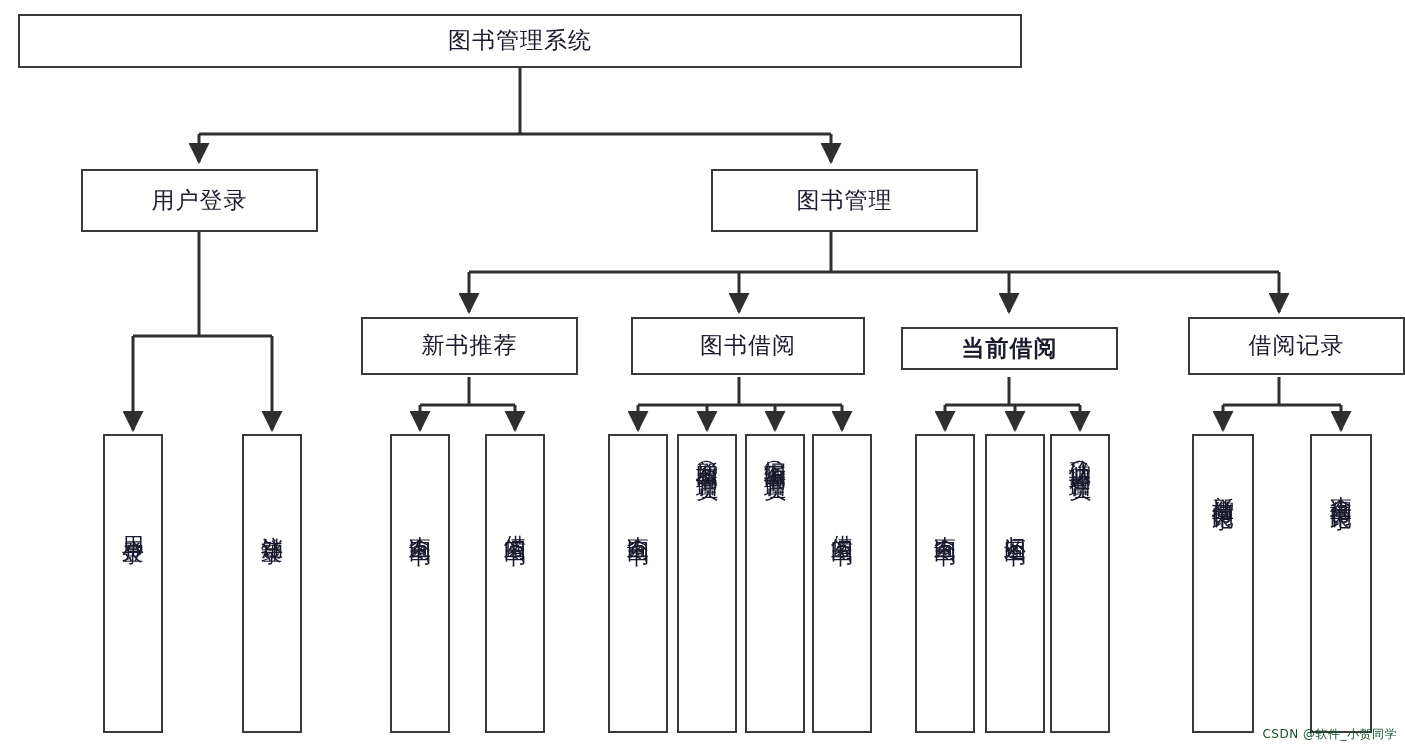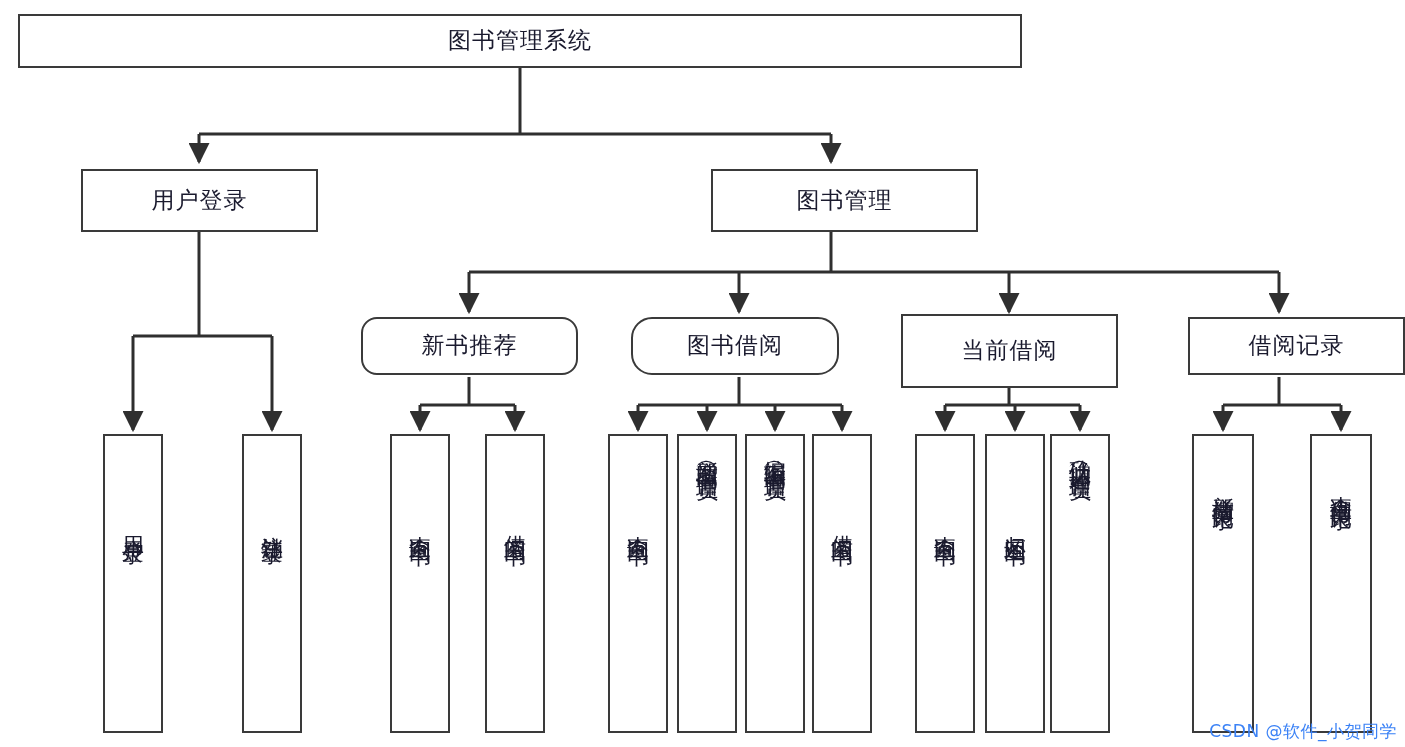--- a/index.html
+++ b/index.html
@@ -61,22 +61,22 @@
     writing-mode: vertical-rl;
     text-orientation: upright;
     letter-spacing: 3px;
     white-space: nowrap;
     line-height: 1;
   }
   .watermark {
     position: absolute;
     right: 8px;
     bottom: 4px;
-    font-size: 17px;
-    color: #3b82f6;
+    font-size: 12px;
+    color: #14532d;
     letter-spacing: 0.5px;
     white-space: nowrap;
     font-family: "DejaVu Sans", "Liberation Sans", sans-serif;
   }
 </style>
 </head>
 <body>
 
 <div id="canvas">
 
@@ -134,27 +134,27 @@
     <span class="label">图书管理系统</span>
   </div>
 
   <div class="node horiz" style="left:81px; top:169px; width:237px; height:63px;">
     <span class="label">用户登录</span>
   </div>
   <div class="node horiz" style="left:711px; top:169px; width:267px; height:63px;">
     <span class="label">图书管理</span>
   </div>
 
-  <div class="node horiz" style="left:361px; top:317px; width:217px; height:58px;border-radius:16px;">
+  <div class="node horiz" style="left:361px; top:317px; width:217px; height:58px;">
     <span class="label">新书推荐</span>
   </div>
-  <div class="node horiz" style="left:631px; top:317px; width:208px; height:58px;border-radius:21px;">
+  <div class="node horiz" style="left:631px; top:317px; width:234px; height:58px;">
     <span class="label">图书借阅</span>
   </div>
-  <div class="node horiz" style="left:901px; top:314px; width:217px; height:74px;">
+  <div class="node horiz" style="left:901px; top:327px; width:217px; height:43px;font-weight:bold;">
     <span class="label">当前借阅</span>
   </div>
   <div class="node horiz" style="left:1170px; top:317px; width:217px; height:58px;margin-left:18px;">
     <span class="label">借阅记录</span>
   </div>
 
   <div class="node vert" style="left:103px; top:434px; width:60px; height:299px; padding-top:82px;">
     <span class="label">用户登录</span>
   </div>
   <div class="node vert" style="left:242px; top:434px; width:60px; height:299px; padding-top:82px;">

